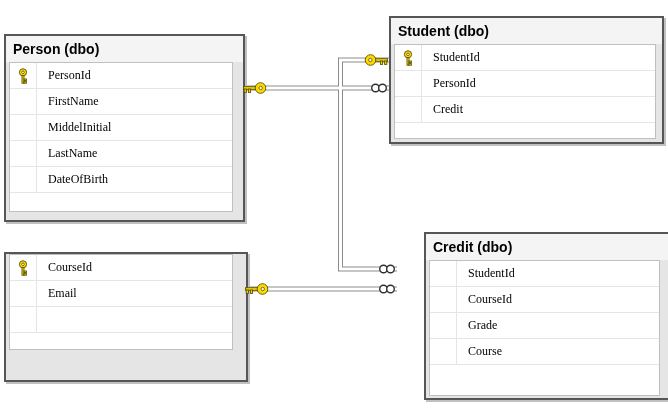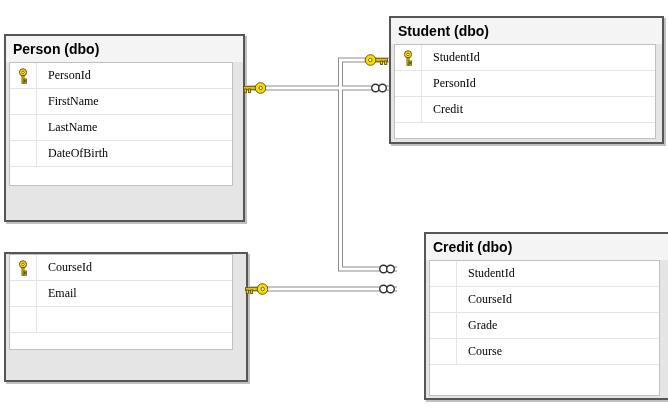--- a/index.html
+++ b/index.html
@@ -63,20 +63,24 @@
             </svg>
         </span>
         <span class="name-cell">PersonId</span>
       </div>
       <div class="col-row">
         <span class="icon-cell"></span>
         <span class="name-cell">FirstName</span>
       </div>
       <div class="col-row">
         <span class="icon-cell"></span>
+        <span class="name-cell">MiddelInitial</span>
+      </div>
+      <div class="col-row">
+        <span class="icon-cell"></span>
         <span class="name-cell">LastName</span>
       </div>
       <div class="col-row">
         <span class="icon-cell"></span>
         <span class="name-cell">DateOfBirth</span>
       </div>
       <div class="filler" style="height:18px;"></div>
     </div>
   </div>
 

